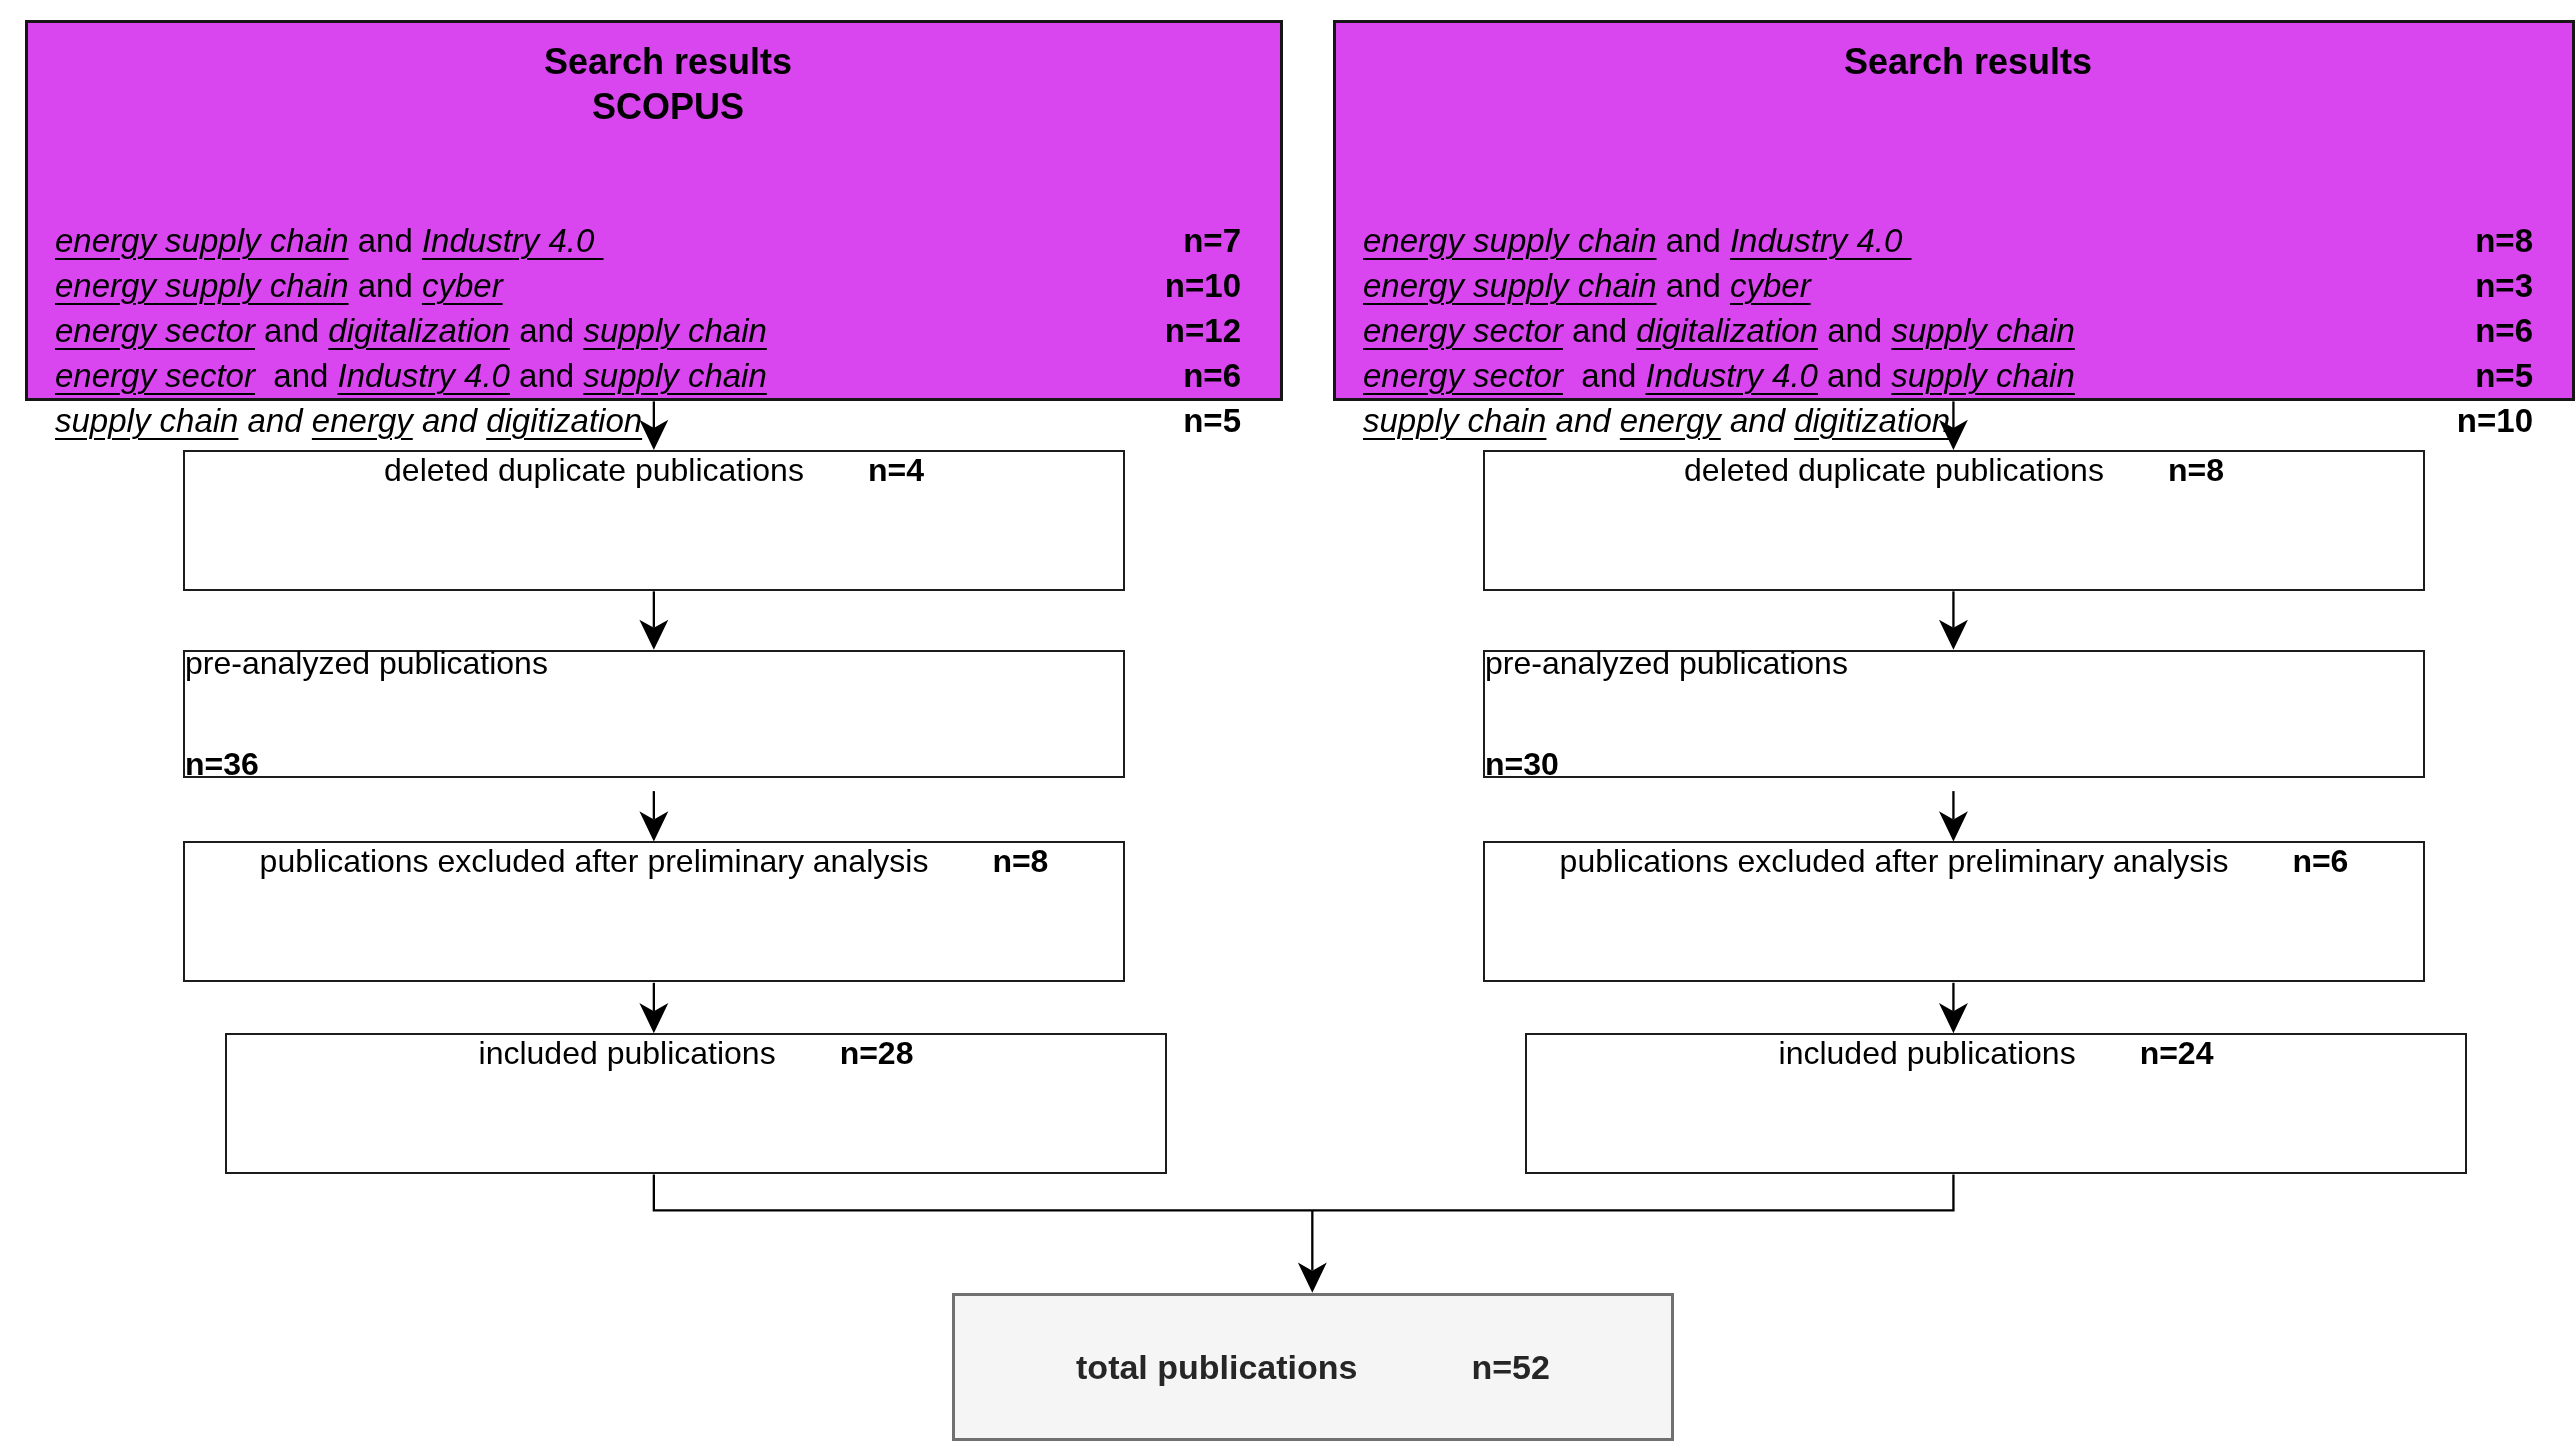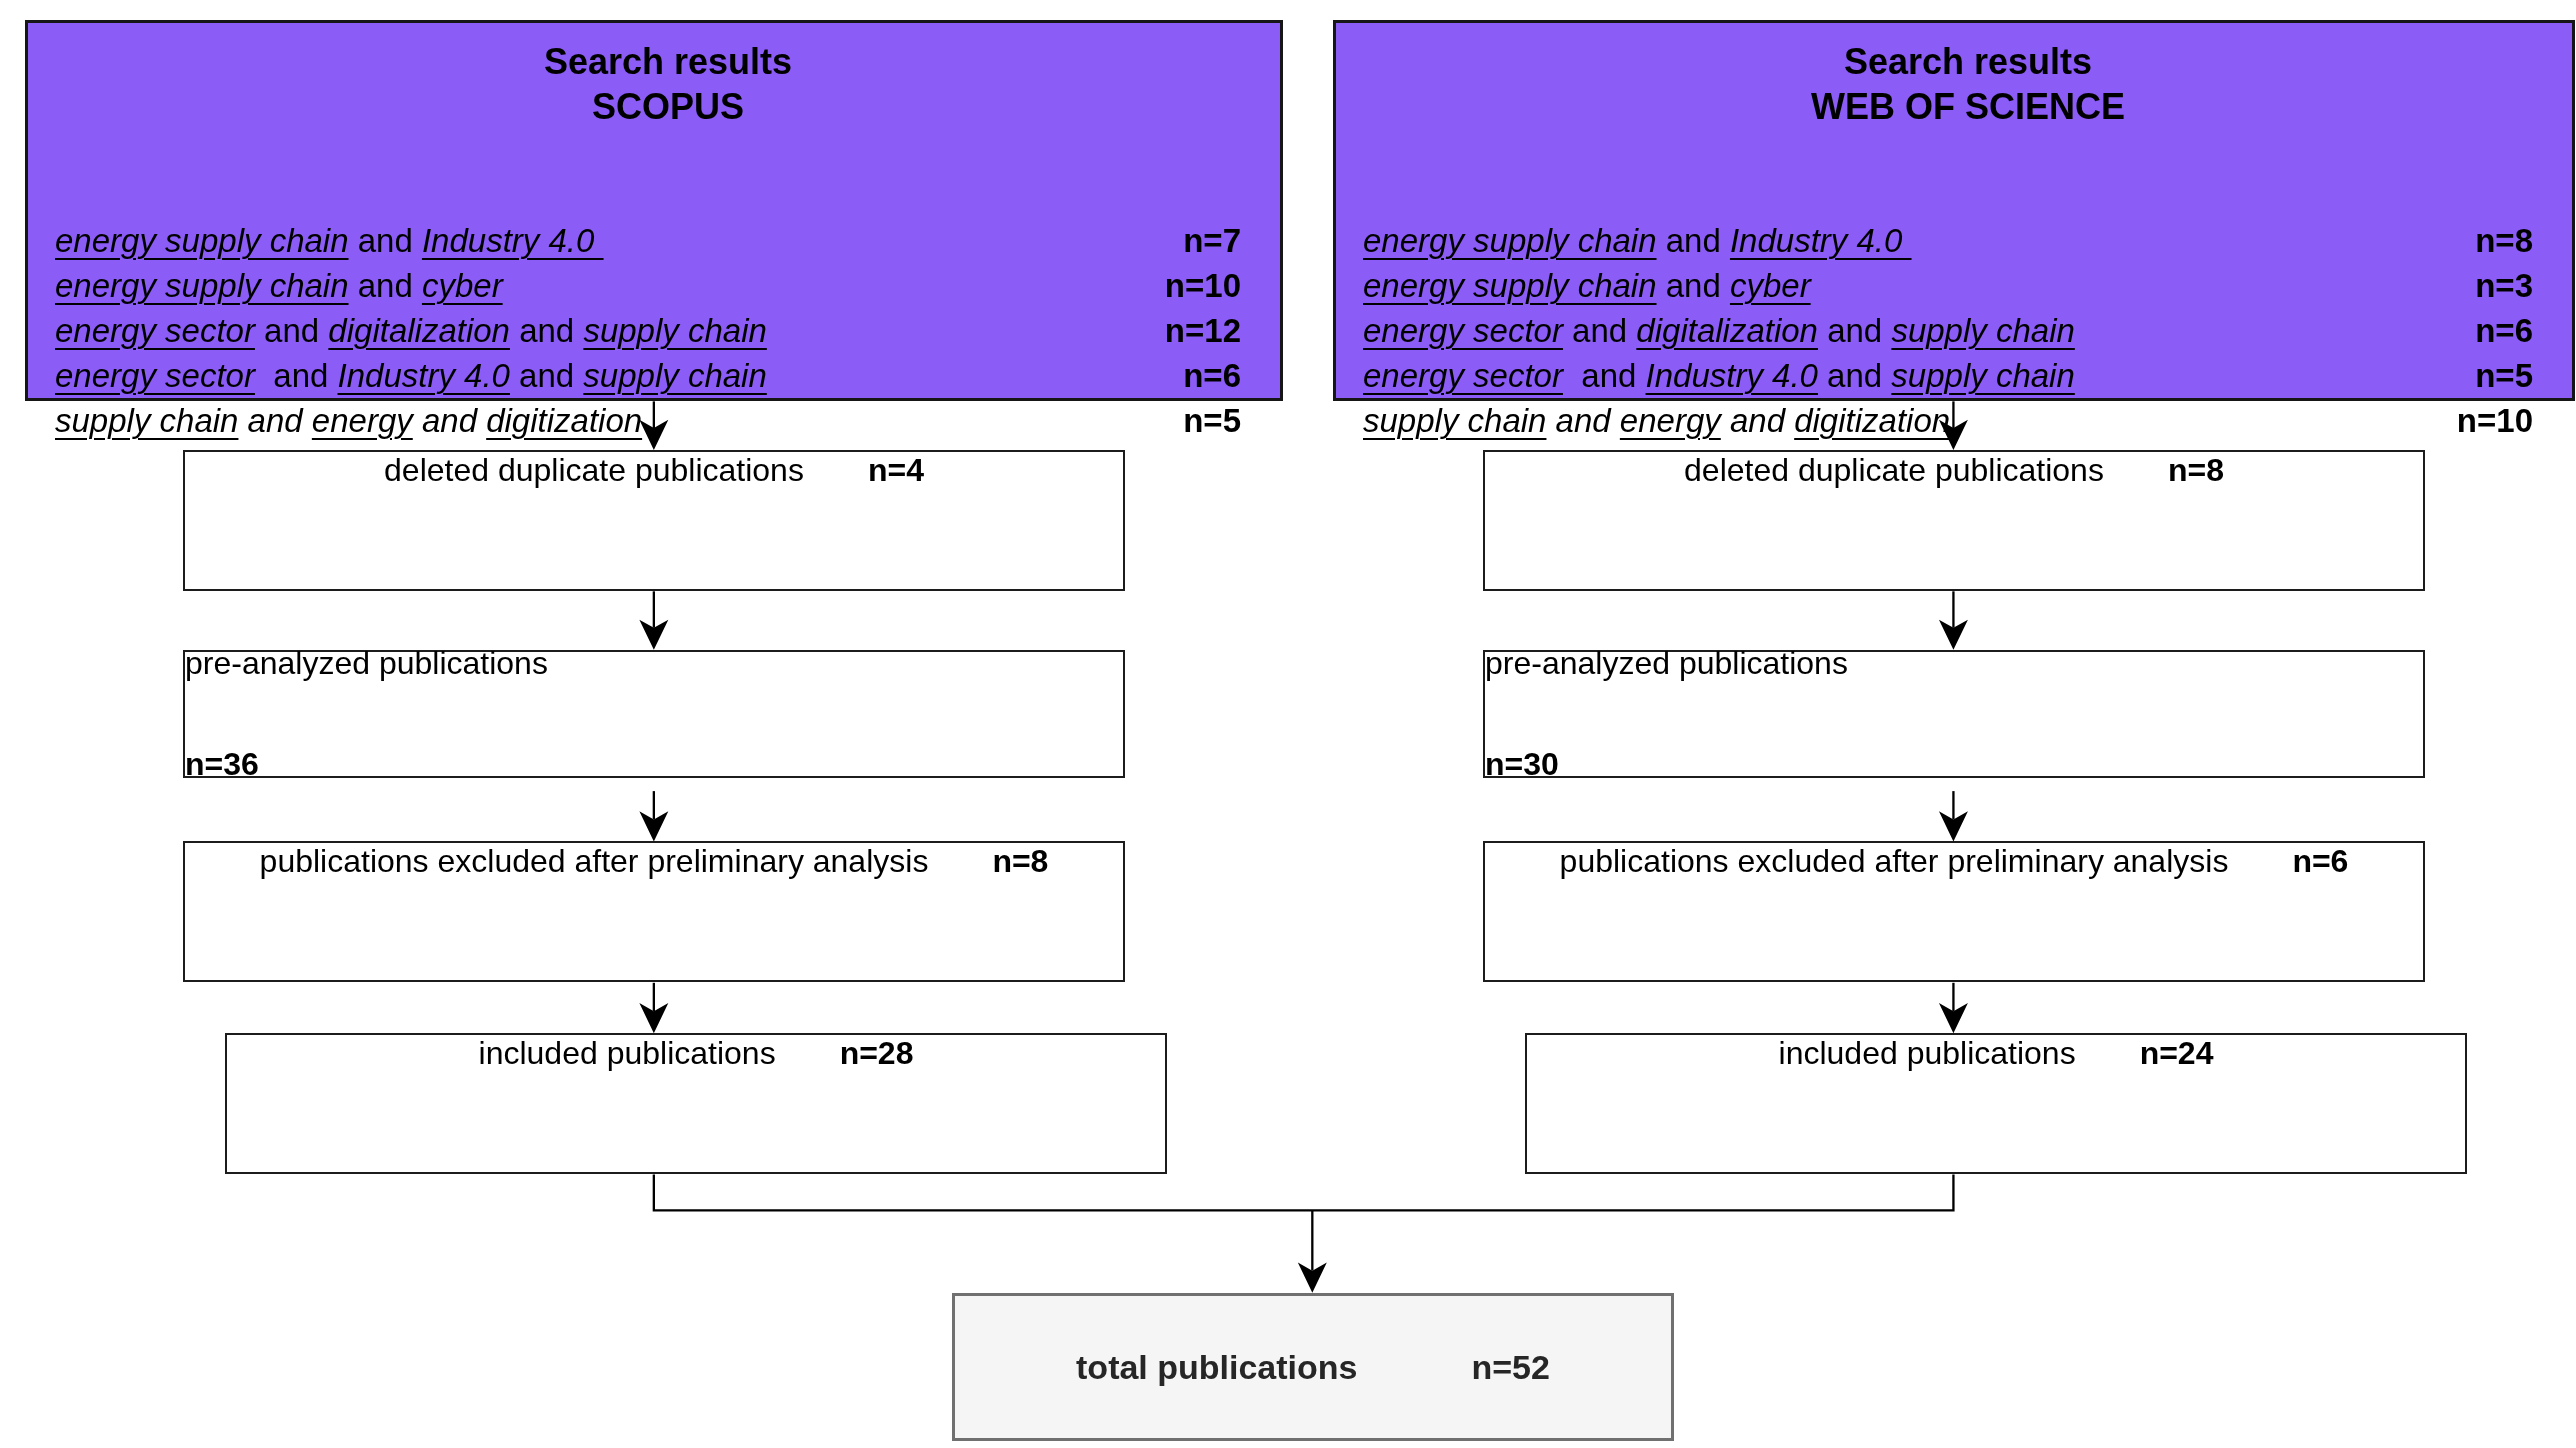--- a/index.html
+++ b/index.html
@@ -8,21 +8,21 @@
     width:2576px;height:1449px;
     background:#ffffff;
     font-family:"Liberation Sans", sans-serif;
     color:#000000;
     overflow:hidden;
   }
   
   .sbox{
     position:absolute;
     box-sizing:border-box;
-    background:#8b5cf6;
+    background:#d946ef;
     border:3.5px solid #161616;
     padding-left:28px;
   }
   #sbox-left{left:25px;top:20px;width:1258px;height:381px;}
   #sbox-right{left:1333px;top:20px;width:1242px;height:381px;}
   .box-title{
     margin-top:16px;
     text-align:center;
     font-weight:bold;
     font-size:36px;
@@ -127,21 +127,20 @@
       <div class="qline">
         <div><span class="term">supply chain</span><span class="conj it"> and </span><span class="term">energy</span><span class="conj it"> and </span><span class="term">digitization</span></div>
         <div class="qn">n=5</div>
       </div>
     </div>
   </div>
 
   <div class="sbox" id="sbox-right">
     <div class="box-title">
       <div>Search results</div>
-      <div>WEB OF SCIENCE</div>
     </div>
     <div class="queries">
       <div class="qline">
         <div><span class="term">energy supply chain</span><span class="conj"> and </span><span class="term">Industry 4.0 </span></div>
         <div class="qn">n=8</div>
       </div>
       <div class="qline">
         <div><span class="term">energy supply chain</span><span class="conj"> and </span><span class="term">cyber</span></div>
         <div class="qn">n=3</div>
       </div>

